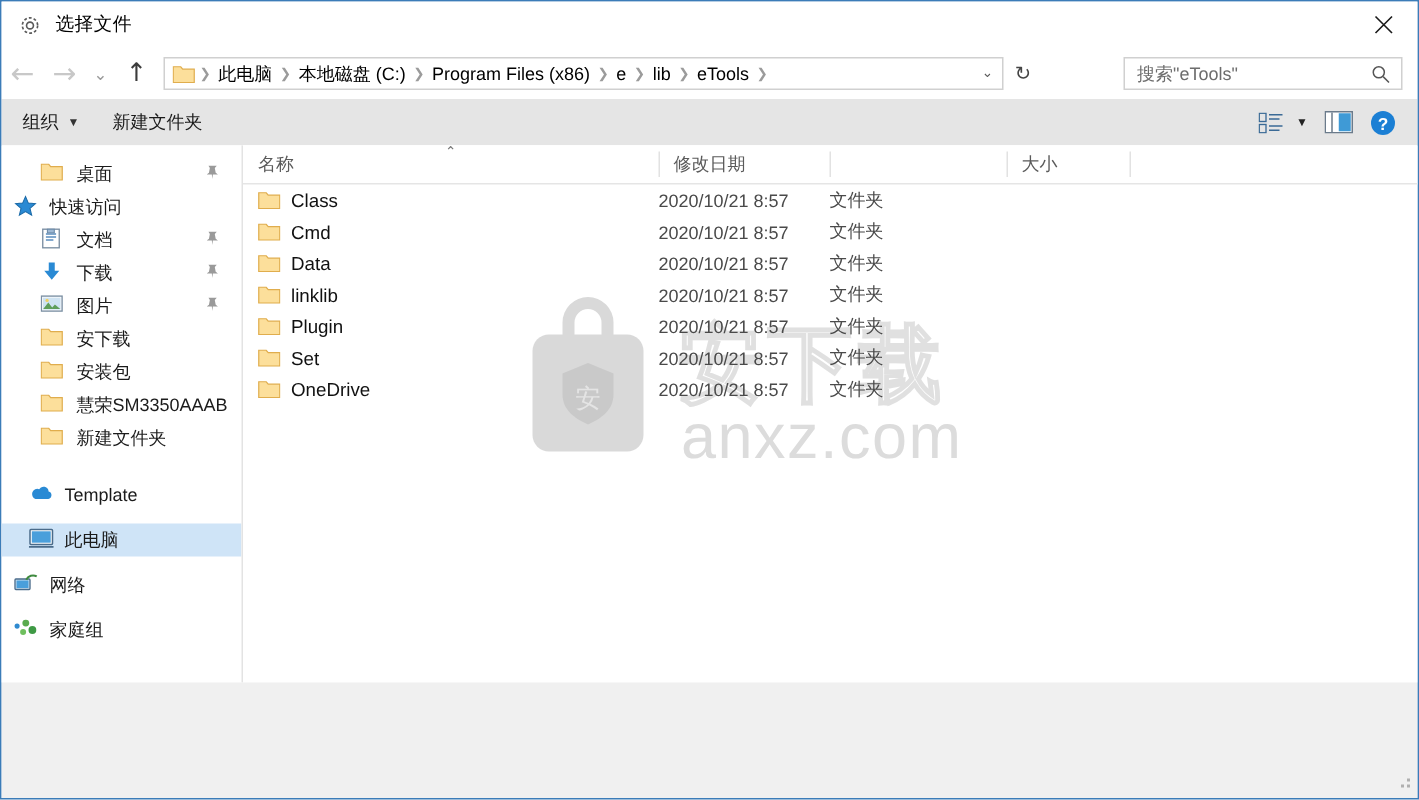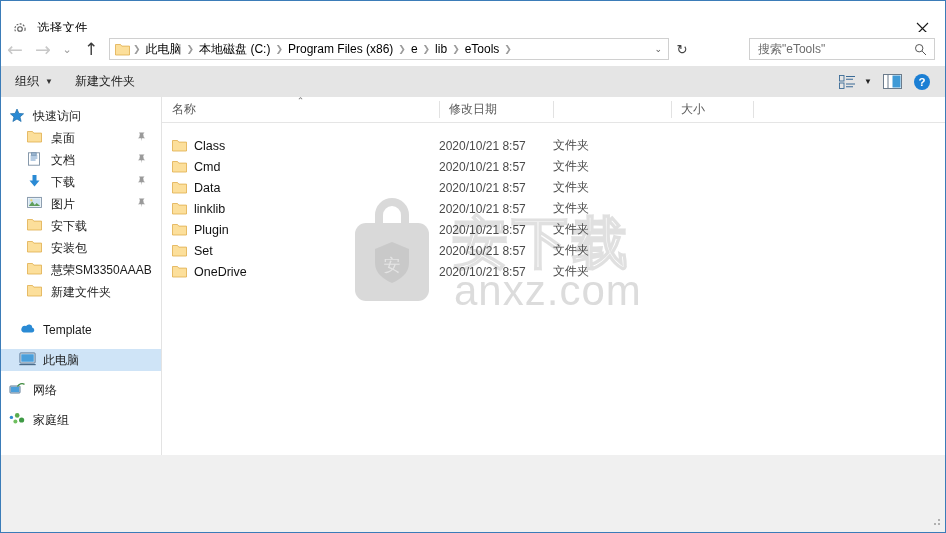--- a/index.html
+++ b/index.html
@@ -15,21 +15,21 @@
   .dialog {
     position: relative;
     width: 946px; height: 533px;
     background: #fff;
     border: 1px solid #3b7cb8;
     overflow: hidden;
   }
 
   
   .titlebar {
-    position: absolute; left:0; top:12px; width:944px; height:31px;
+    position: absolute; left:0; top:0; width:944px; height:31px;
     background:#fff;
     display:flex; align-items:center;
   }
   .titlebar .tb-icon { margin-left:11px; width:16px; height:16px; display:block; }
   .titlebar .tb-title {
     margin-left:9px; font-size:12.5px; color:#000; letter-spacing:.2px;
   }
   .tb-close {
     position:absolute; right:0; top:0; width:46px; height:30px;
     display:flex; align-items:center; justify-content:center;
@@ -117,21 +117,21 @@
   .col-h {
     position:absolute; top:0; height:25px; display:flex; align-items:center;
     font-size:12px; color:#5a5a5a; padding-left:10px;
   }
   .col-h .sortmark {
     position:absolute; left:50%; top:-1px; transform:translateX(-50%);
     font-size:9px; color:#777;
   }
   .col-div { position:absolute; top:4px; width:1px; height:17px; background:#e2e2e2; }
 
-  .rows { position:absolute; left:0; top:38px; width:783px; }
+  .rows { position:absolute; left:0; top:26px; width:783px; }
   .frow { height:21px; display:flex; align-items:center; position:relative; }
   .fr-name { position:absolute; left:10px; display:flex; align-items:center; gap:7px; }
   .fr-name .lbl { font-size:12.5px; color:#111; }
   .fr-date { position:absolute; left:277px; font-size:12px; color:#4a4a4a; }
   .fr-type { position:absolute; left:391px; font-size:12px; color:#4a4a4a; }
 
   .folder-ico { width:15px; height:13px; position:relative; flex:none; }
 
   
   .watermark { position:absolute; left:0; top:0; width:783px; height:358px; pointer-events:none; }
@@ -250,41 +250,41 @@
       </div>
     </div>
   </div>
 
   <div class="body-area">
 
     <div class="sidebar">
 
       <div class="side-gap"></div>
 
-      <div class="side-row">
-        <span class="s-ico">
-          <svg width="16" height="15" viewBox="0 0 16 15">
-            <path d="M8 1 L9.9 5.4 L14.6 5.8 L11 8.9 L12.1 13.5 L8 11 L3.9 13.5 L5 8.9 L1.4 5.8 L6.1 5.4 Z" fill="#2a8ad4" stroke="#1c6ba8" stroke-width="0.7"></path>
-          </svg>
-        </span>
-        <span class="s-lbl">快速访问</span>
-      </div>
-
       <div class="side-row indent">
         <span class="s-ico">
           <svg width="15" height="13" viewBox="0 0 15 13">
               <path d="M0.5 1.5 h5 l1.3 1.6 H14.5 V12 H0.5 Z" fill="#fcdf9b" stroke="#e0ad4d" stroke-width="0.8"></path>
             </svg>
         </span>
         <span class="s-lbl">桌面</span>
         <span class="s-pin">
           <svg width="11" height="11" viewBox="0 0 11 11">
               <path d="M3 1.5 L8.5 1.5 L7.2 3 L7.8 6.2 L9.3 7.3 L5.9 7.3 L5.6 10.3 L5.2 7.3 L1.8 7.3 L3.3 6.2 L3.9 3 Z" fill="#9a9a9a"></path>
             </svg>
         </span>
+      </div>
+
+      <div class="side-row">
+        <span class="s-ico">
+          <svg width="16" height="15" viewBox="0 0 16 15">
+            <path d="M8 1 L9.9 5.4 L14.6 5.8 L11 8.9 L12.1 13.5 L8 11 L3.9 13.5 L5 8.9 L1.4 5.8 L6.1 5.4 Z" fill="#2a8ad4" stroke="#1c6ba8" stroke-width="0.7"></path>
+          </svg>
+        </span>
+        <span class="s-lbl">快速访问</span>
       </div>
 
       <div class="side-row indent">
         <span class="s-ico">
           <svg width="14" height="14" viewBox="0 0 14 14">
             <rect x="1.5" y="0.8" width="11" height="12.4" fill="#fff" stroke="#7b8fa3" stroke-width="0.9"></rect>
             <path d="M3.6 4 H10.4 M3.6 6 H10.4 M3.6 8 H8.6" stroke="#5b8dbf" stroke-width="0.9"></path>
             <rect x="4.6" y="0.8" width="4.6" height="2.4" fill="#9fb9d4" stroke="#6b8aa8" stroke-width="0.7"></rect>
           </svg>
         </span>

